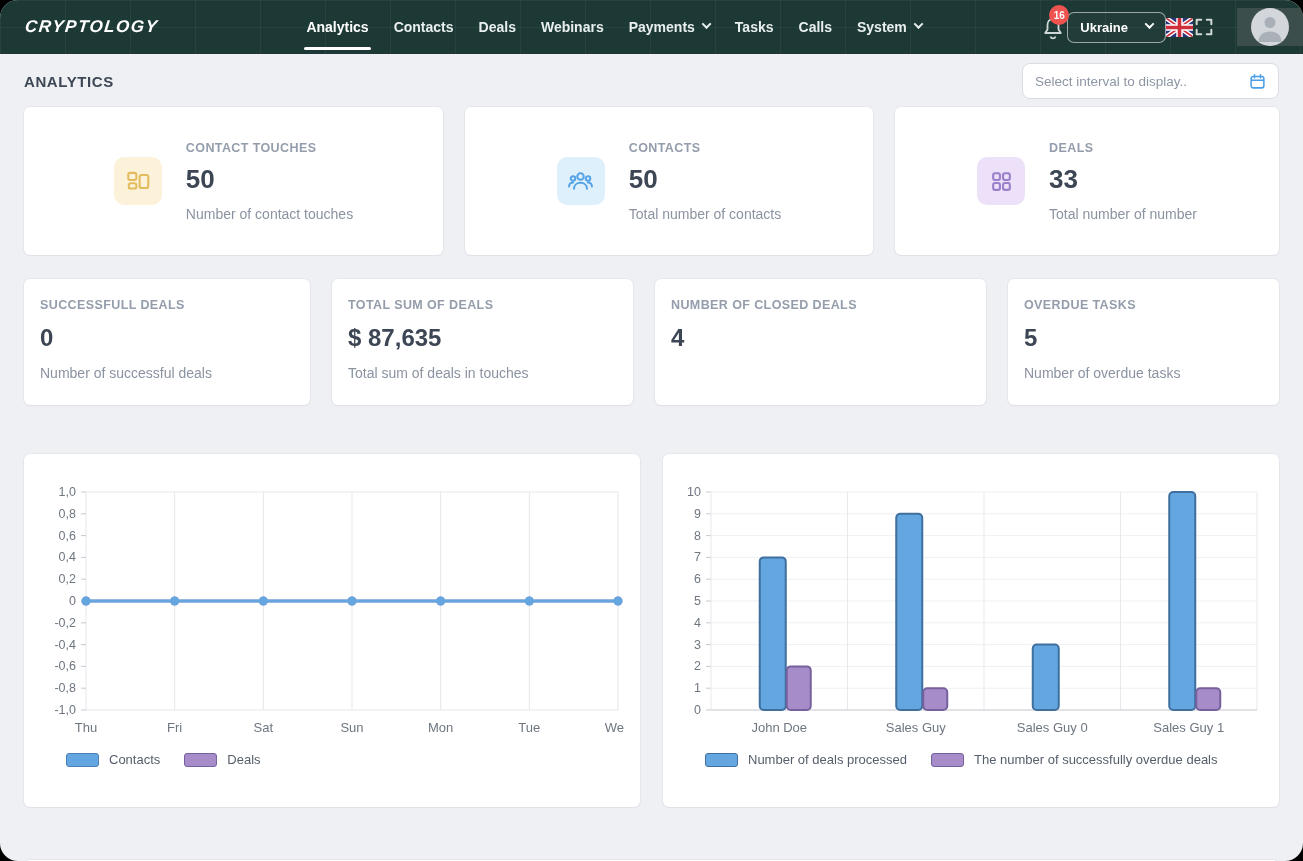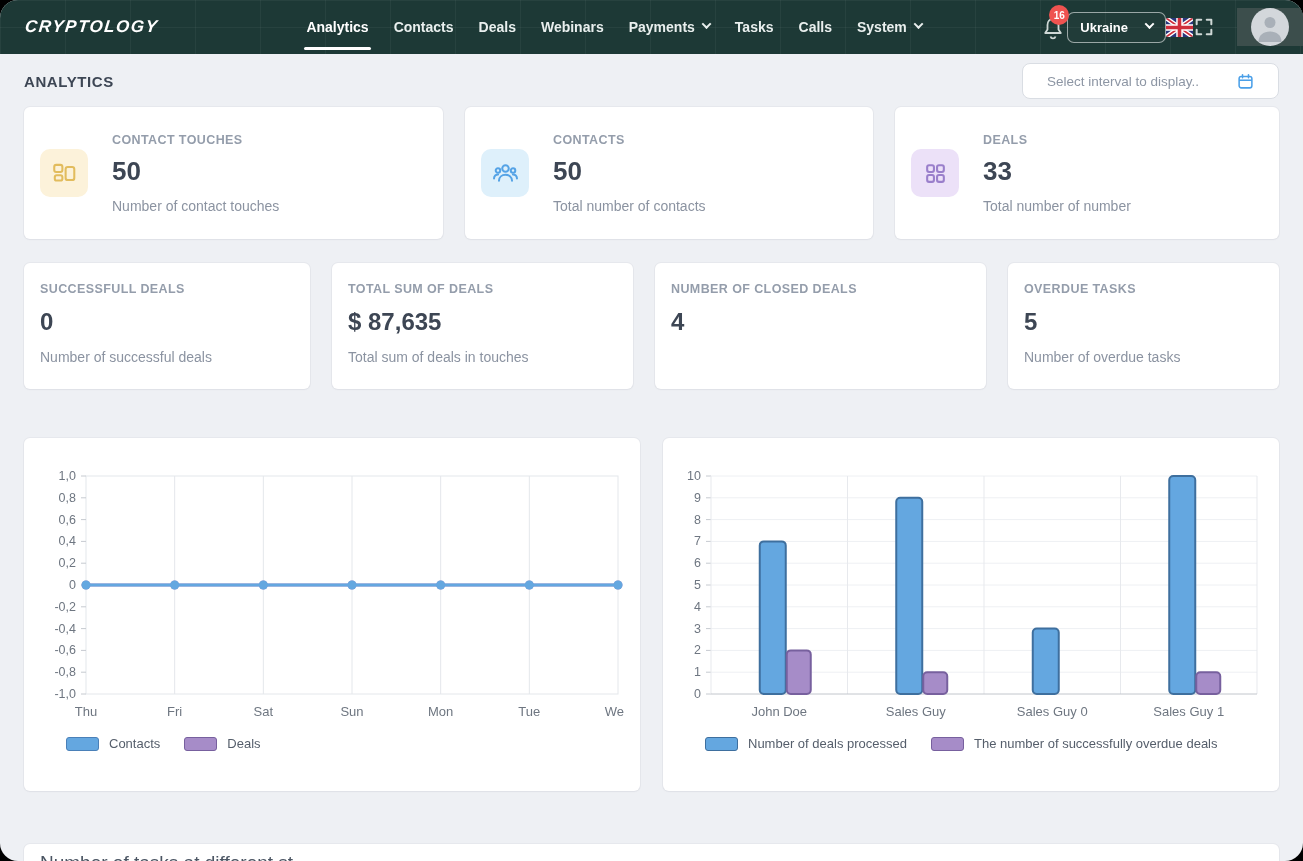--- a/index.html
+++ b/index.html
@@ -39,32 +39,32 @@
   .avatar-panel { width:66px; background:#3c4e4c; display:flex; align-items:center;
     justify-content:center; cursor:pointer; }
   .avatar { width:38px; height:38px; border-radius:50%; background:#d3d7db; overflow:hidden; }
 
   
   .content { flex:1; padding:0 24px; }
   .page-head { margin-top:9px; height:36px; display:flex; align-items:center;
     justify-content:space-between; }
   .page-title { font-size:15px; font-weight:800; color:#3d4654; letter-spacing:.6px; }
   .interval { width:257px; height:36px; background:#fff; border:1px solid #d9dde3;
-    border-radius:8px; display:flex; align-items:center; padding:0 24px; }
+    border-radius:8px; display:flex; align-items:center; padding:0 12px; }
   .interval input { flex:1; border:none; outline:none; font-size:13.5px; color:#3d4654;
     background:transparent; font-family:inherit; }
   .interval input::placeholder { color:#8d96a4; }
 
   .cards-row1 { display:grid; grid-template-columns:419fr 408fr 384fr; gap:22px;
     margin-top:8px; }
   .cards-row2 { display:grid; grid-template-columns:286fr 301fr 331fr 271fr; gap:22px;
     margin-top:24px; }
   .card { background:#fff; border-radius:6px;
     box-shadow:0 0 0 1px rgba(40,50,70,.04), 0 1px 2px rgba(40,50,70,.04); }
-  .stat1 { height:132px; display:flex; align-items:center; padding:16px; gap:24px; }
+  .stat1 { height:148px; display:flex; align-items:center; padding:16px; gap:24px;justify-content:center; }
   .stat1 .icon-box { width:48px; height:48px; border-radius:10px; display:flex;
     align-items:center; justify-content:center; flex:0 0 48px; }
   .stat-label { font-size:12.5px; font-weight:600; color:#949dab; letter-spacing:.4px; }
   .stat-value { font-size:26px; font-weight:700; color:#3d4654; margin-top:9px; }
   .stat-desc { font-size:14px; color:#8b93a1; margin-top:11px; }
   .stat2 { height:126px; padding:19px 16px; }
   .stat2 .stat-value { font-size:24px; margin-top:12px; }
   .stat2 .stat-desc { margin-top:13px; }
 
   .charts-row { display:grid; grid-template-columns:1fr 1fr; gap:23px; margin-top:49px; }

